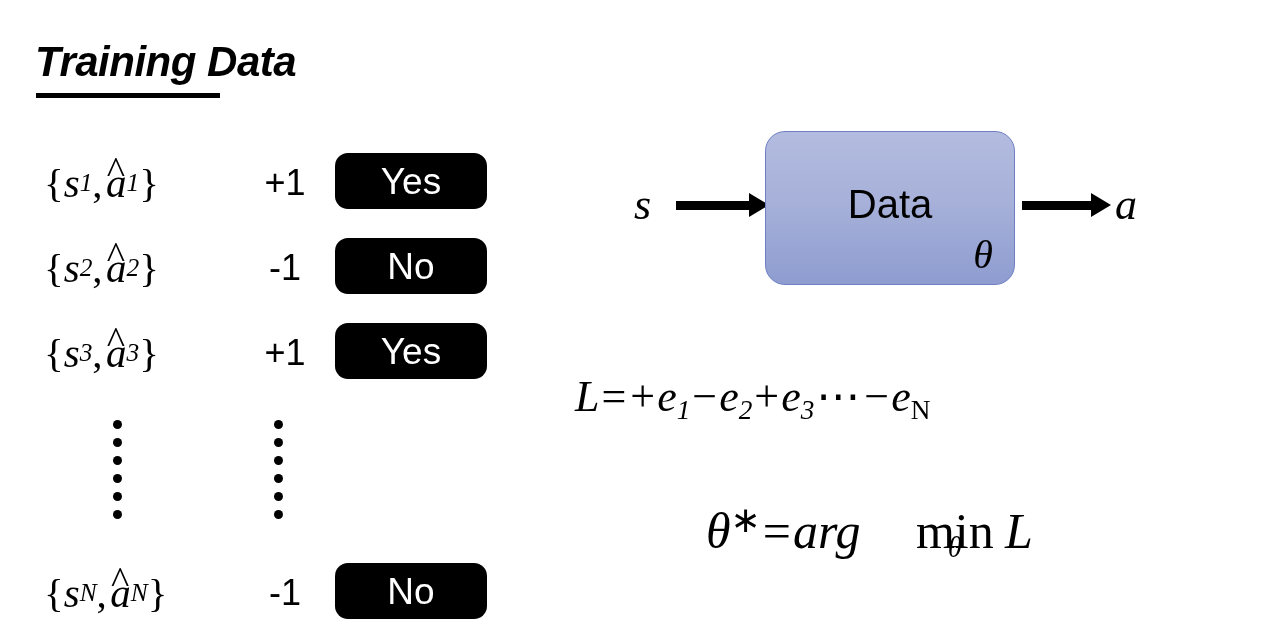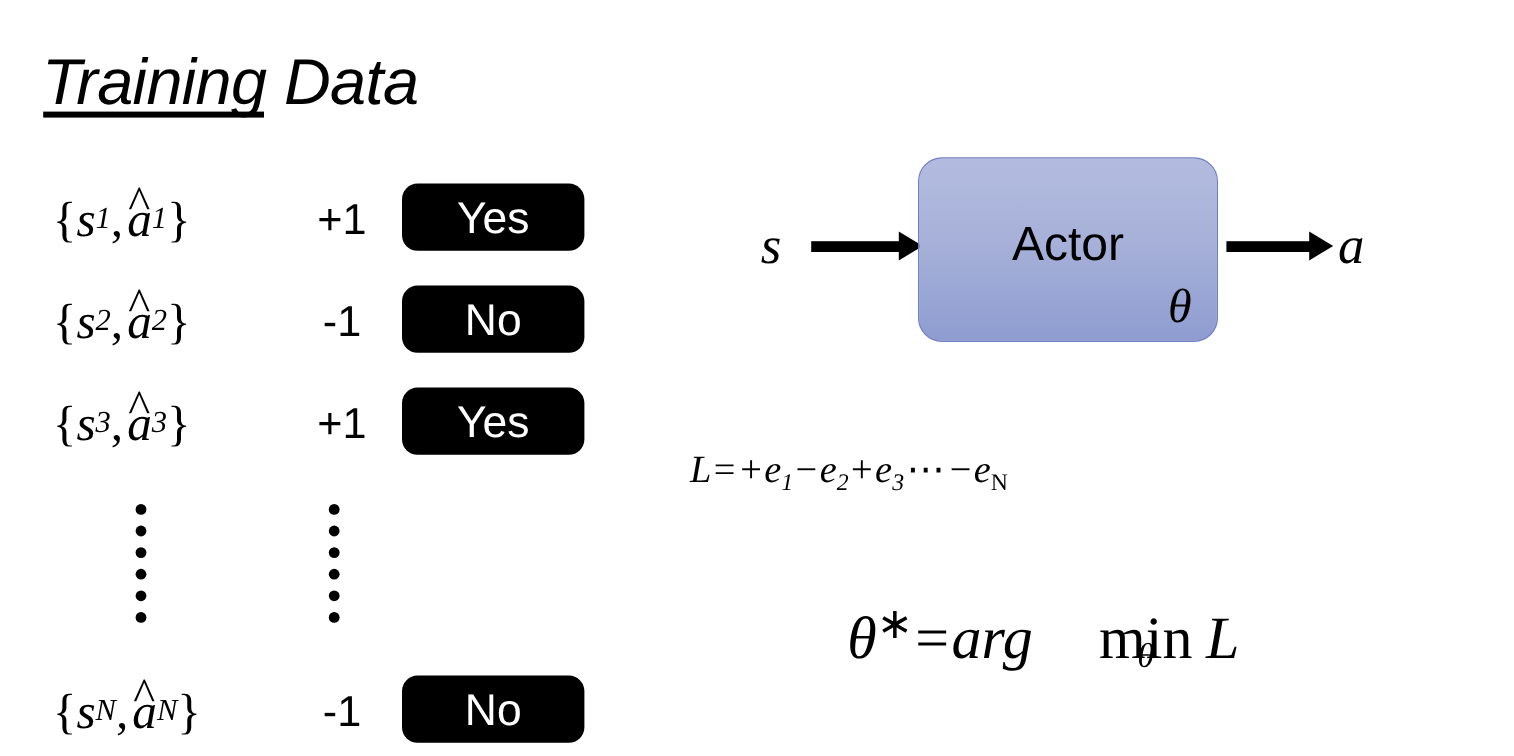--- a/index.html
+++ b/index.html
@@ -16,22 +16,22 @@
     font-family: "Liberation Sans", sans-serif;
     color: #000000;
   }
 
   
   .title {
     position: absolute;
     left: 35px;
     top: 38px;
     font-family: "Liberation Sans", sans-serif;
-    font-size: 54px;
-    font-weight: normal;
+    font-size: 42px;
+    font-weight: bold;
     font-style: italic;
     letter-spacing: -0.5px;
     color: #000000;
     white-space: nowrap;
   }
   .title-rule {
     position: absolute;
     left: 36px;
     top: 93px;
     width: 184px;
@@ -205,21 +205,21 @@
   .equation {
     position: absolute;
     font-family: "Liberation Serif", serif;
     color: #000000;
     white-space: nowrap;
     line-height: 1;
   }
   #eq-loss {
     left: 575px;
     top: 375px;
-    font-size: 32px;
+    font-size: 44px;
   }
   #eq-argmin {
     left: 706px;
     top: 502px;
     font-size: 50px;
   }
   .op { font-style: normal; padding: 0 2px; }
   .star {
     font-size: 0.72em;
     vertical-align: 0.45em;
@@ -300,21 +300,21 @@
       <i></i>
       <i></i>
       <i></i>
       <i></i>
   </div>
 
   <div class="io-letter" id="in-letter">s</div>
   <div class="arrow" id="arrow-in"></div>
 
   <div class="actor-box">
-    <div class="actor-label">Actor</div>
+    <div class="actor-label">Data</div>
     <div class="actor-theta">θ</div>
   </div>
 
   <div class="arrow" id="arrow-out"></div>
   <div class="io-letter" id="out-letter">a</div>
 
   <div class="equation" id="eq-loss">
     <span class="mvar">L</span><span class="op">=</span><span class="op">+</span><span class="mvar">e</span><span class="sub">1</span><span class="op">−</span><span class="mvar">e</span><span class="sub">2</span><span class="op">+</span><span class="mvar">e</span><span class="sub">3</span><span class="op">⋯</span><span class="op">−</span><span class="mvar">e</span><span class="sub-up">N</span>
   </div>
 

